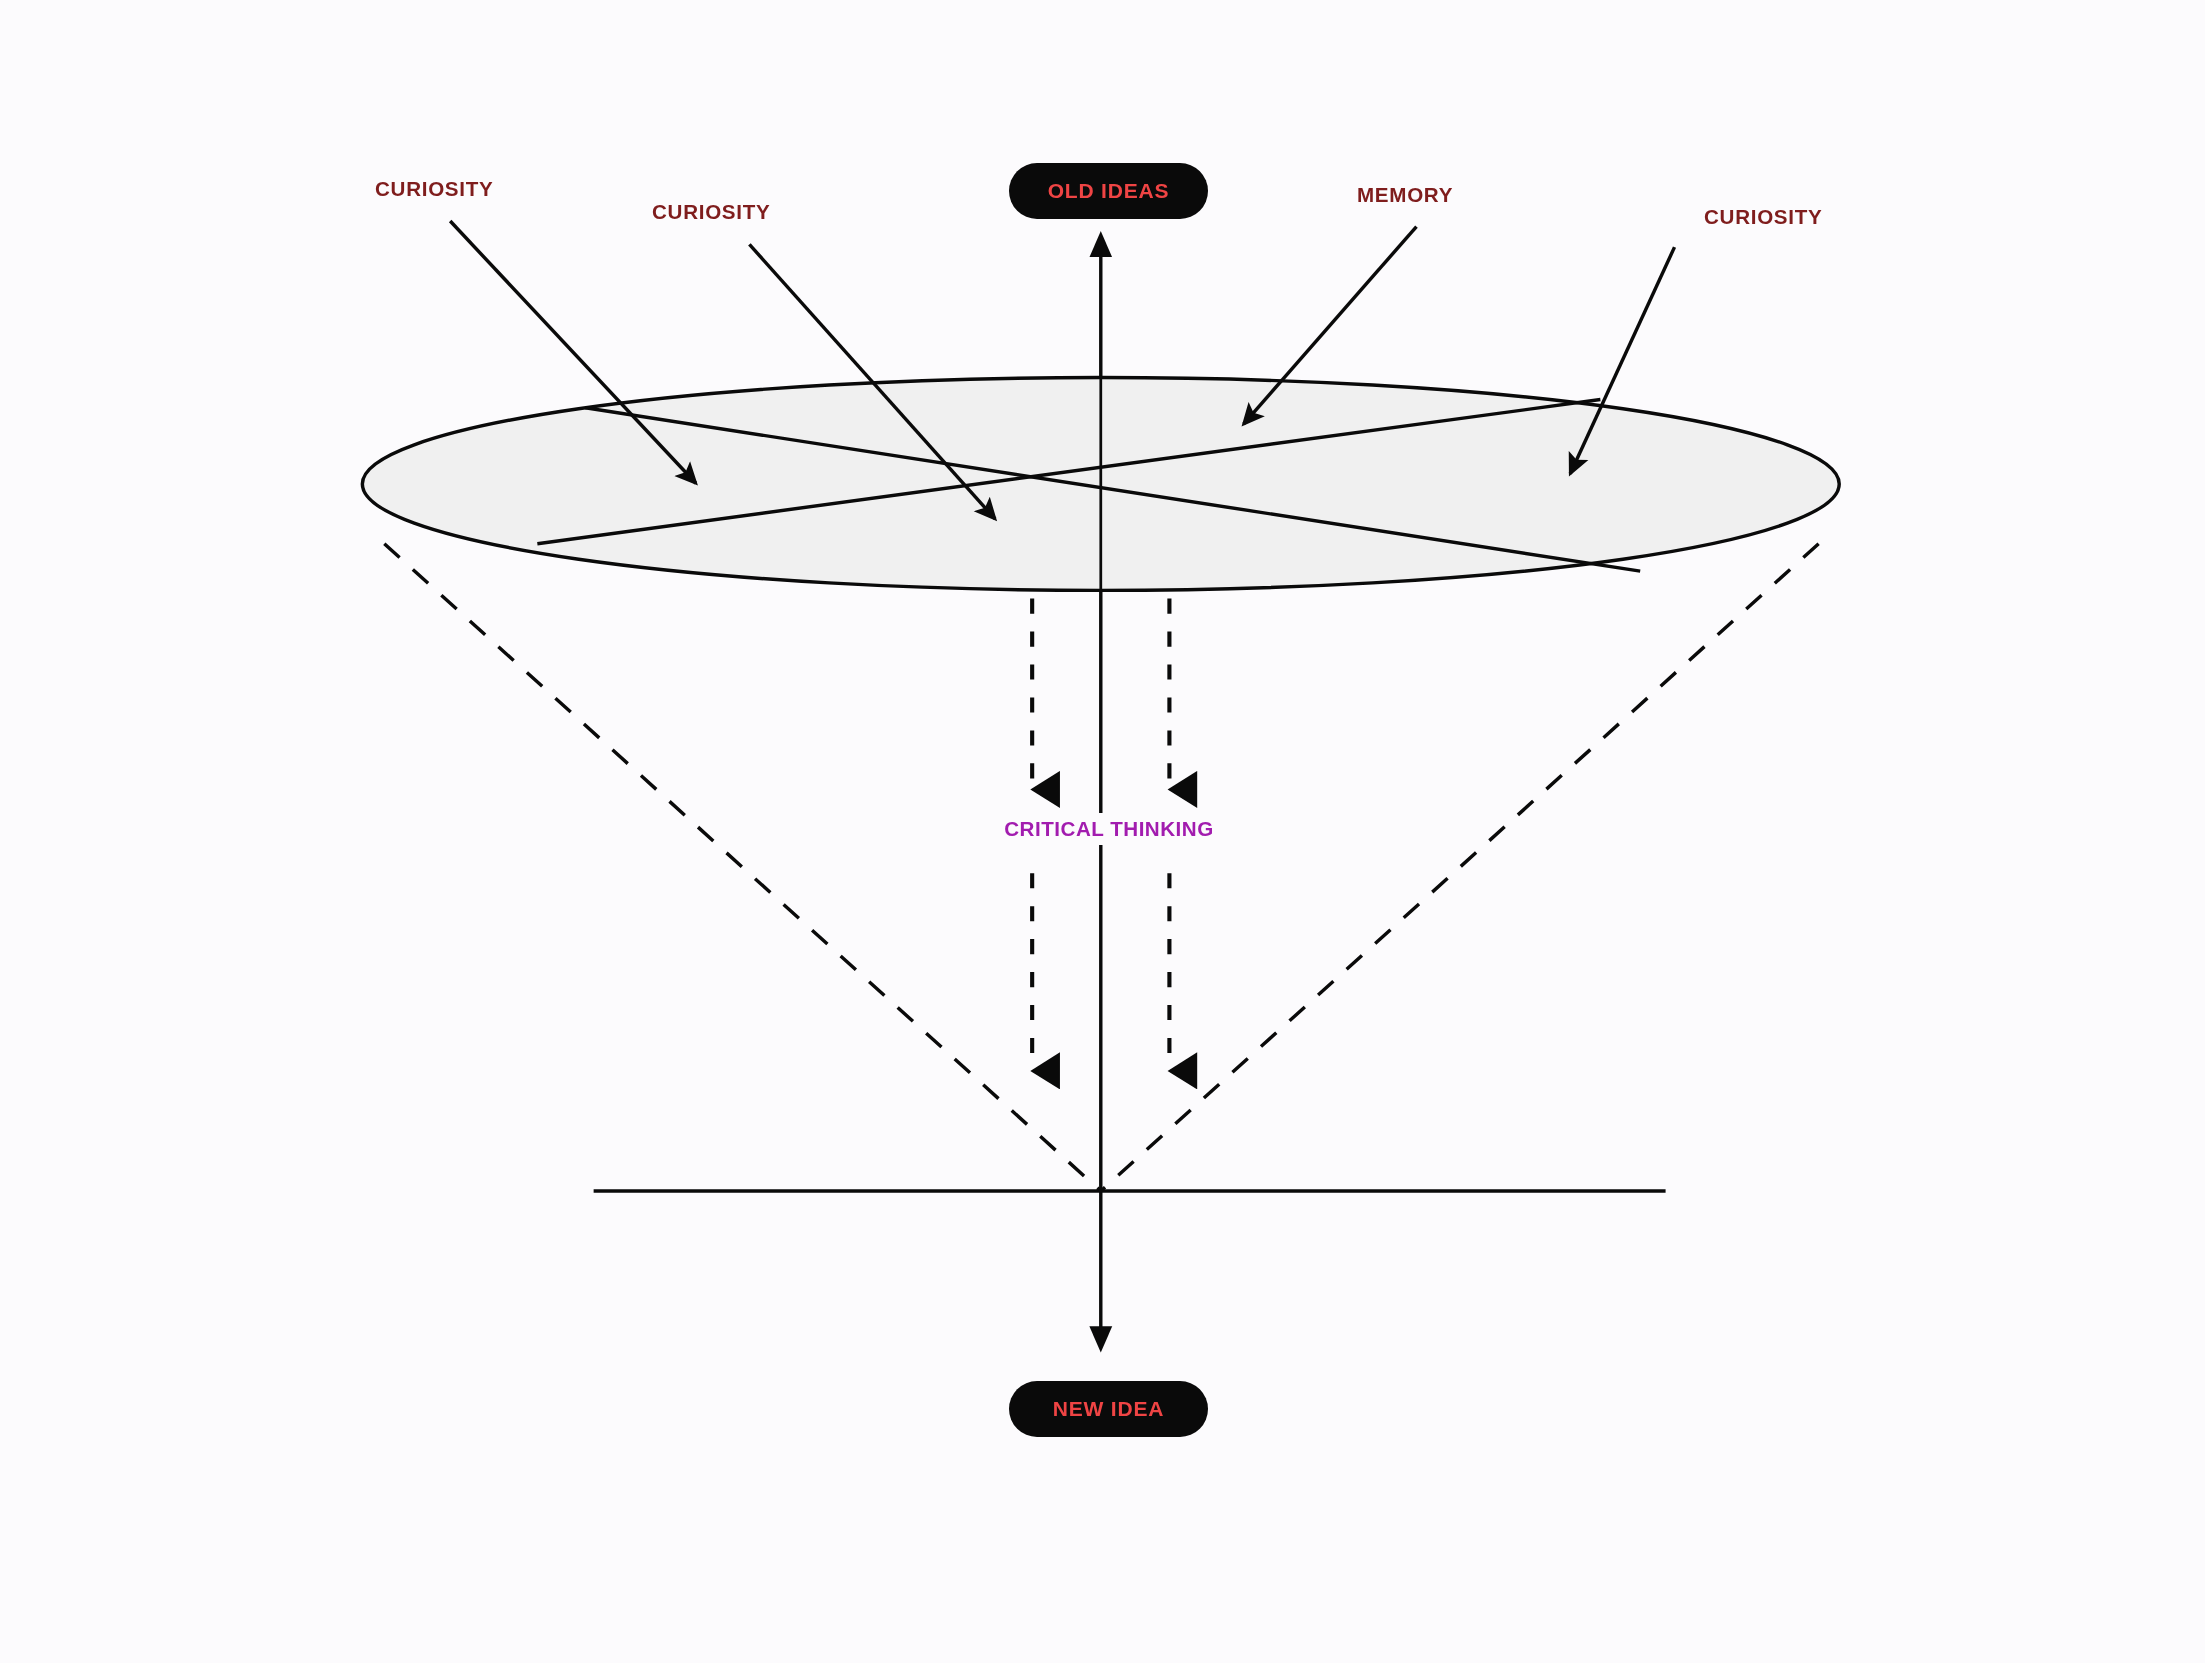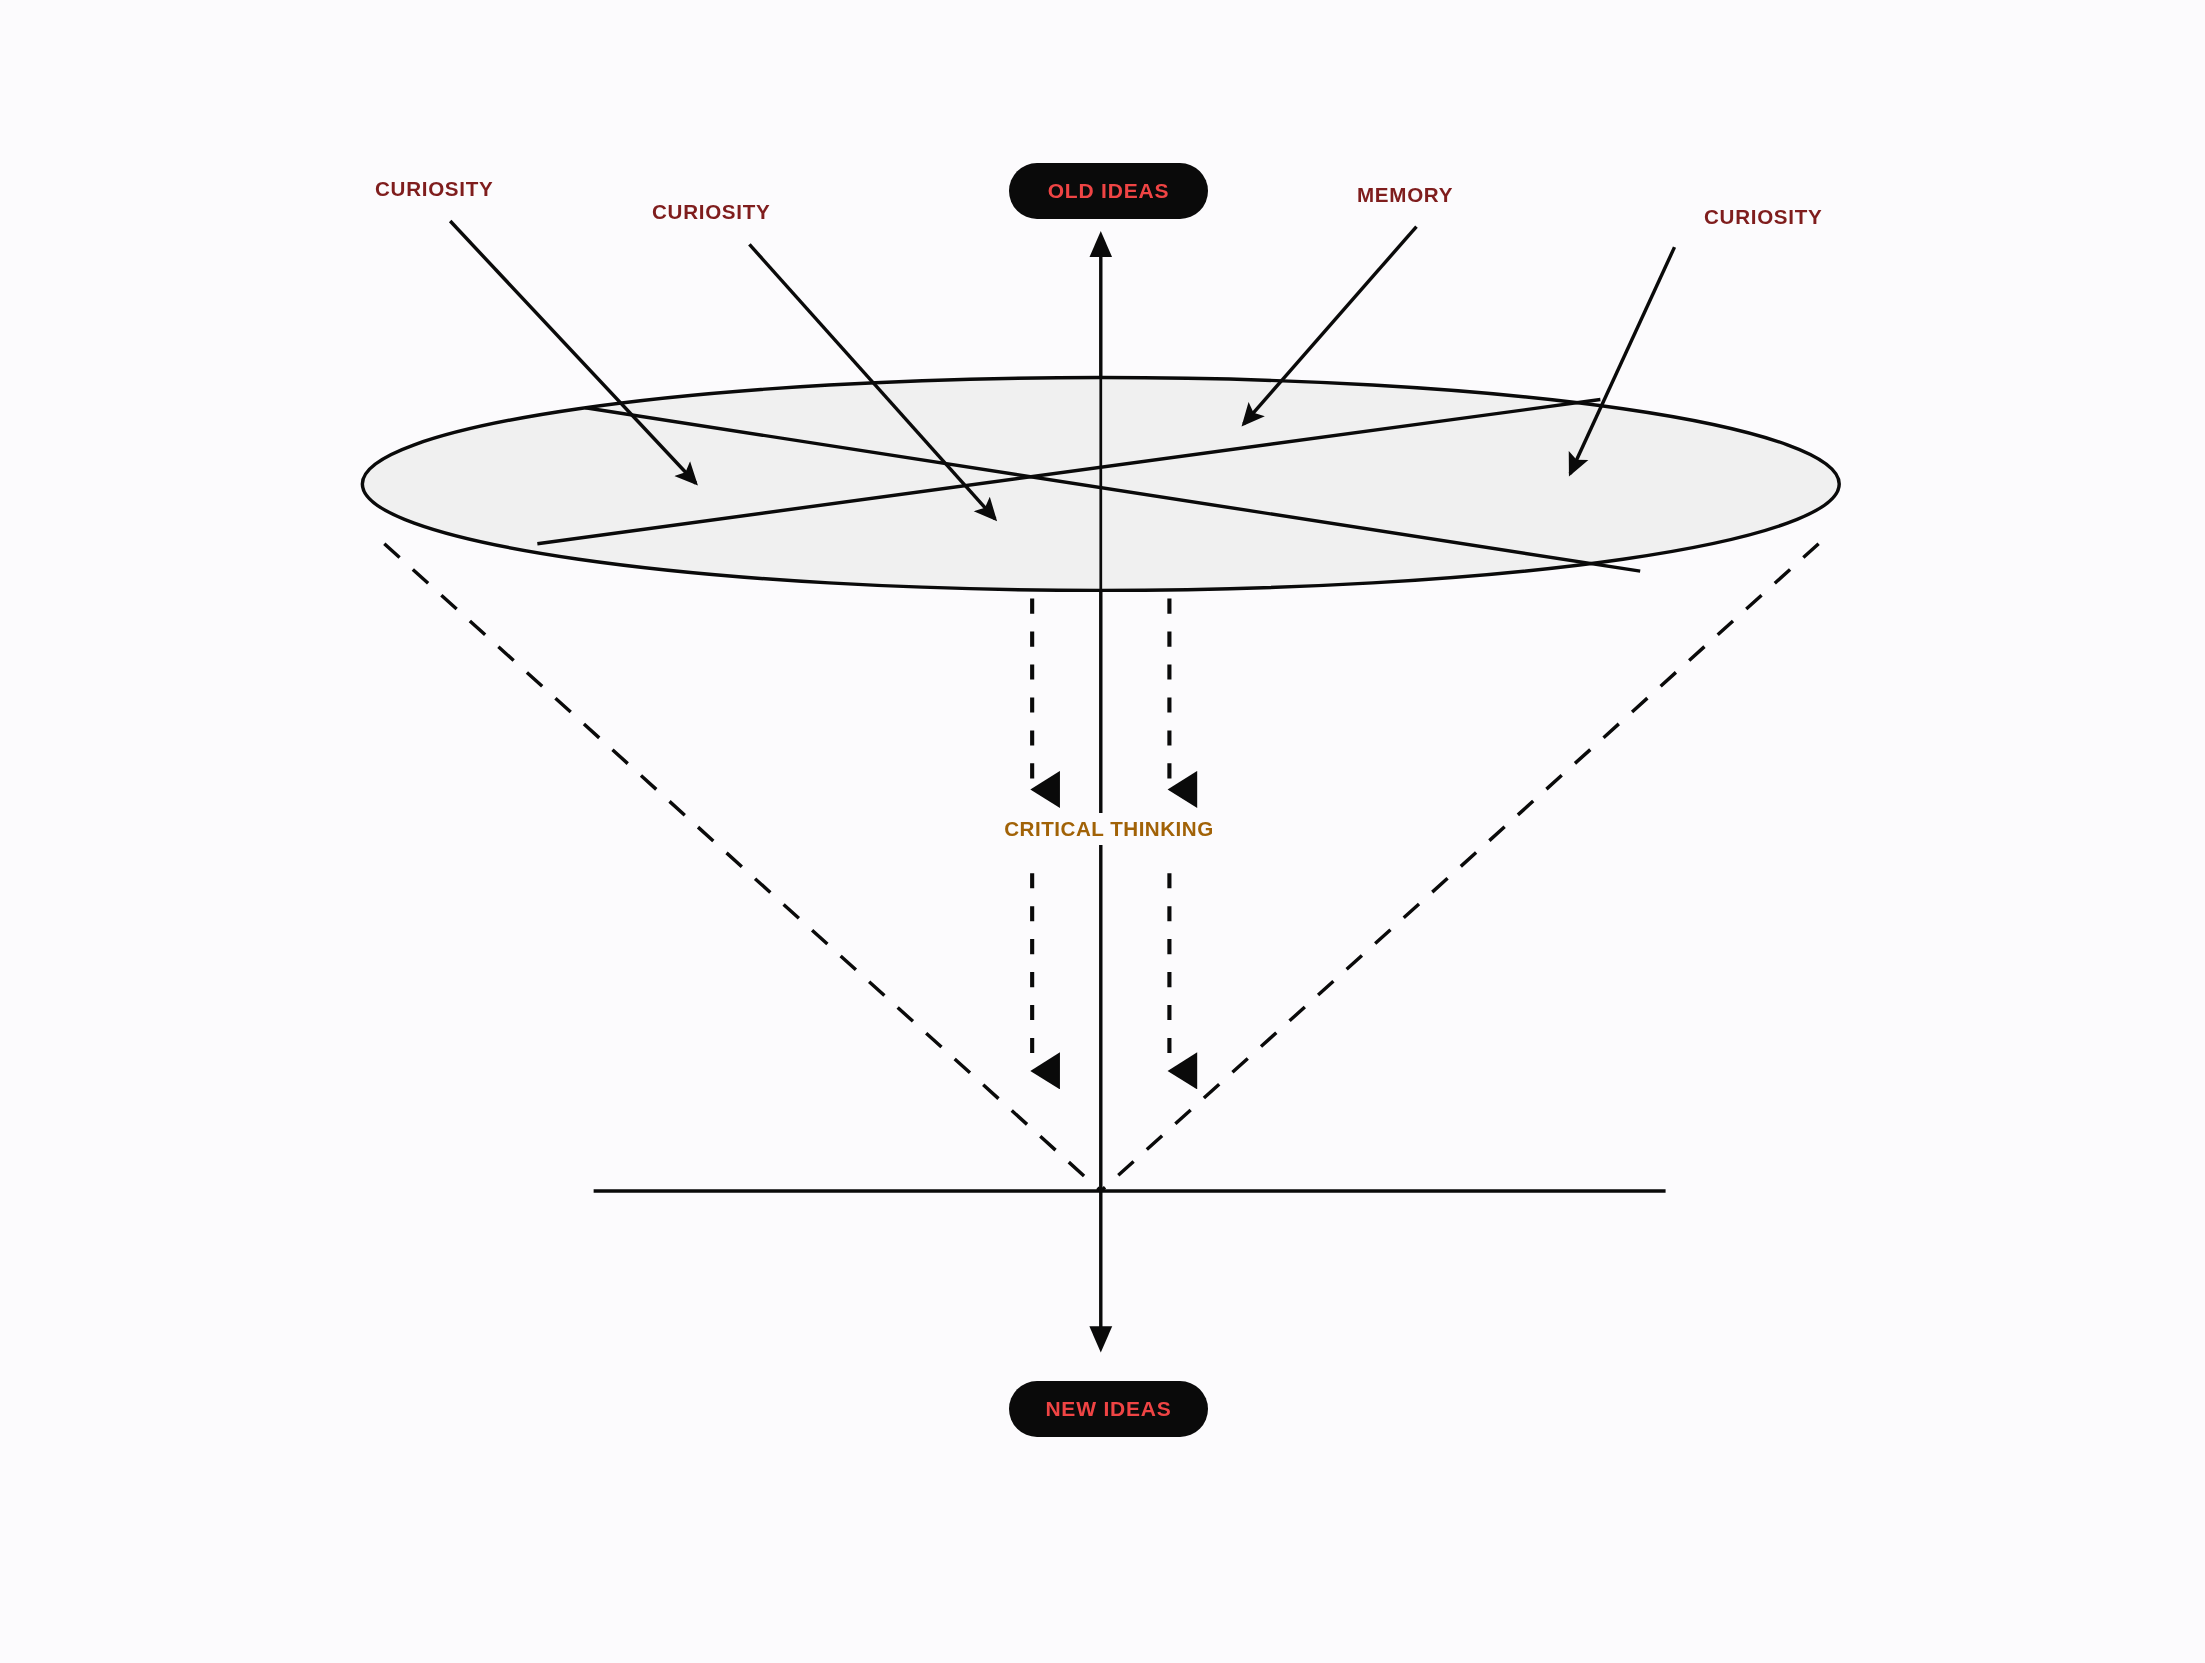--- a/index.html
+++ b/index.html
@@ -65,21 +65,21 @@
   #lbl-knowledge   { left: 652px;  top: 200px; }
   #lbl-memory      { left: 1357px; top: 183px; }
   #lbl-experience  { left: 1704px; top: 205px; }
 
   #lbl-critical-thinking {
     position: absolute;
     left: 999px;
     top: 813px;
     width: 220px;
     text-align: center;
-    color: #a16207;
+    color: #a21caf;
     font-size: 20.6px;
     font-weight: 700;
     letter-spacing: 0.5px;
     background: #fcfbfd;
     padding: 4.1px 0;
     white-space: nowrap;
   }
 </style>
 </head>
 <body>
@@ -131,21 +131,21 @@
     <g>
       <line x1="656" y1="322" x2="1014" y2="704" stroke="#0a0a0a" stroke-width="5" marker-end="url(#arrowSolid)"></line>
       <line x1="1092" y1="356" x2="1450" y2="756" stroke="#0a0a0a" stroke-width="5" marker-end="url(#arrowSolid)"></line>
       <line x1="2064" y1="330" x2="1812" y2="618" stroke="#0a0a0a" stroke-width="5" marker-end="url(#arrowSolid)"></line>
       <line x1="2440" y1="360" x2="2288" y2="690" stroke="#0a0a0a" stroke-width="5" marker-end="url(#arrowSolid)"></line>
     </g>
   </svg>
 
   <div class="pill" id="pill-old-ideas">OLD IDEAS</div>
 
-  <div class="pill" id="pill-new-idea">NEW IDEAS</div>
+  <div class="pill" id="pill-new-idea">NEW IDEA</div>
 
   <div id="lbl-critical-thinking" class="ct">CRITICAL THINKING</div>
 
   <div class="lbl" id="lbl-curiosity">CURIOSITY</div>
 
   <div class="lbl" id="lbl-knowledge">CURIOSITY</div>
 
   <div class="lbl" id="lbl-memory">MEMORY</div>
 
   <div class="lbl" id="lbl-experience">CURIOSITY</div>

